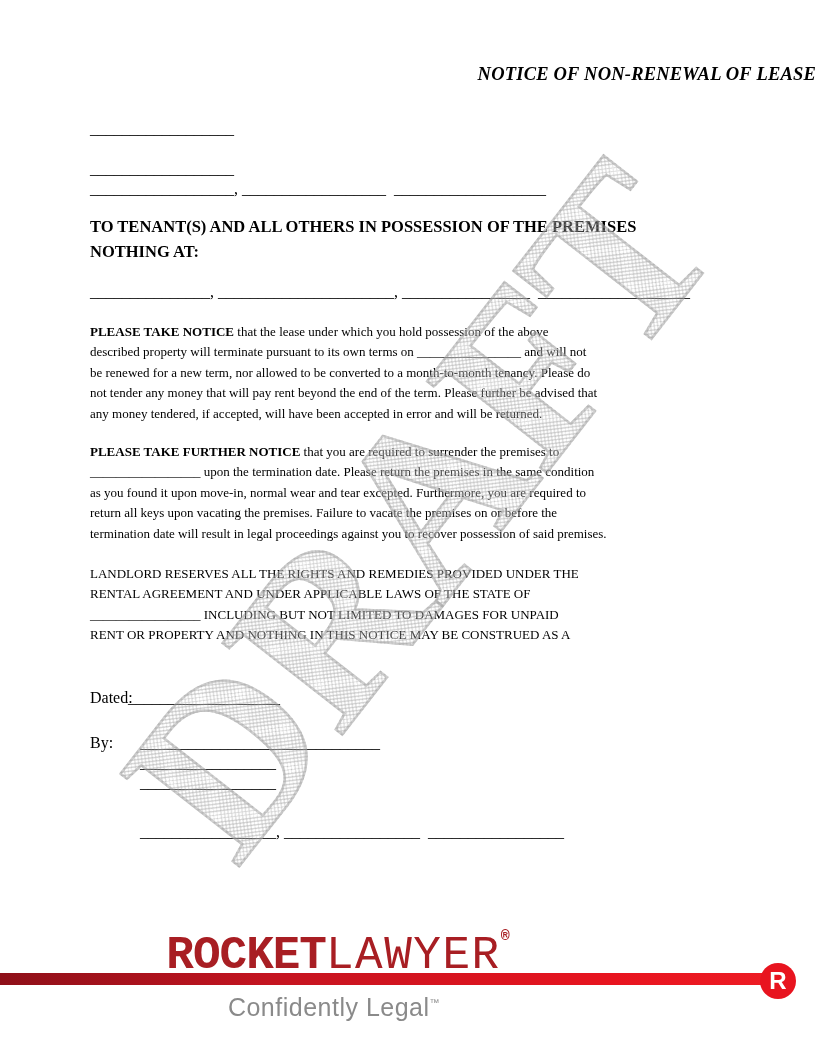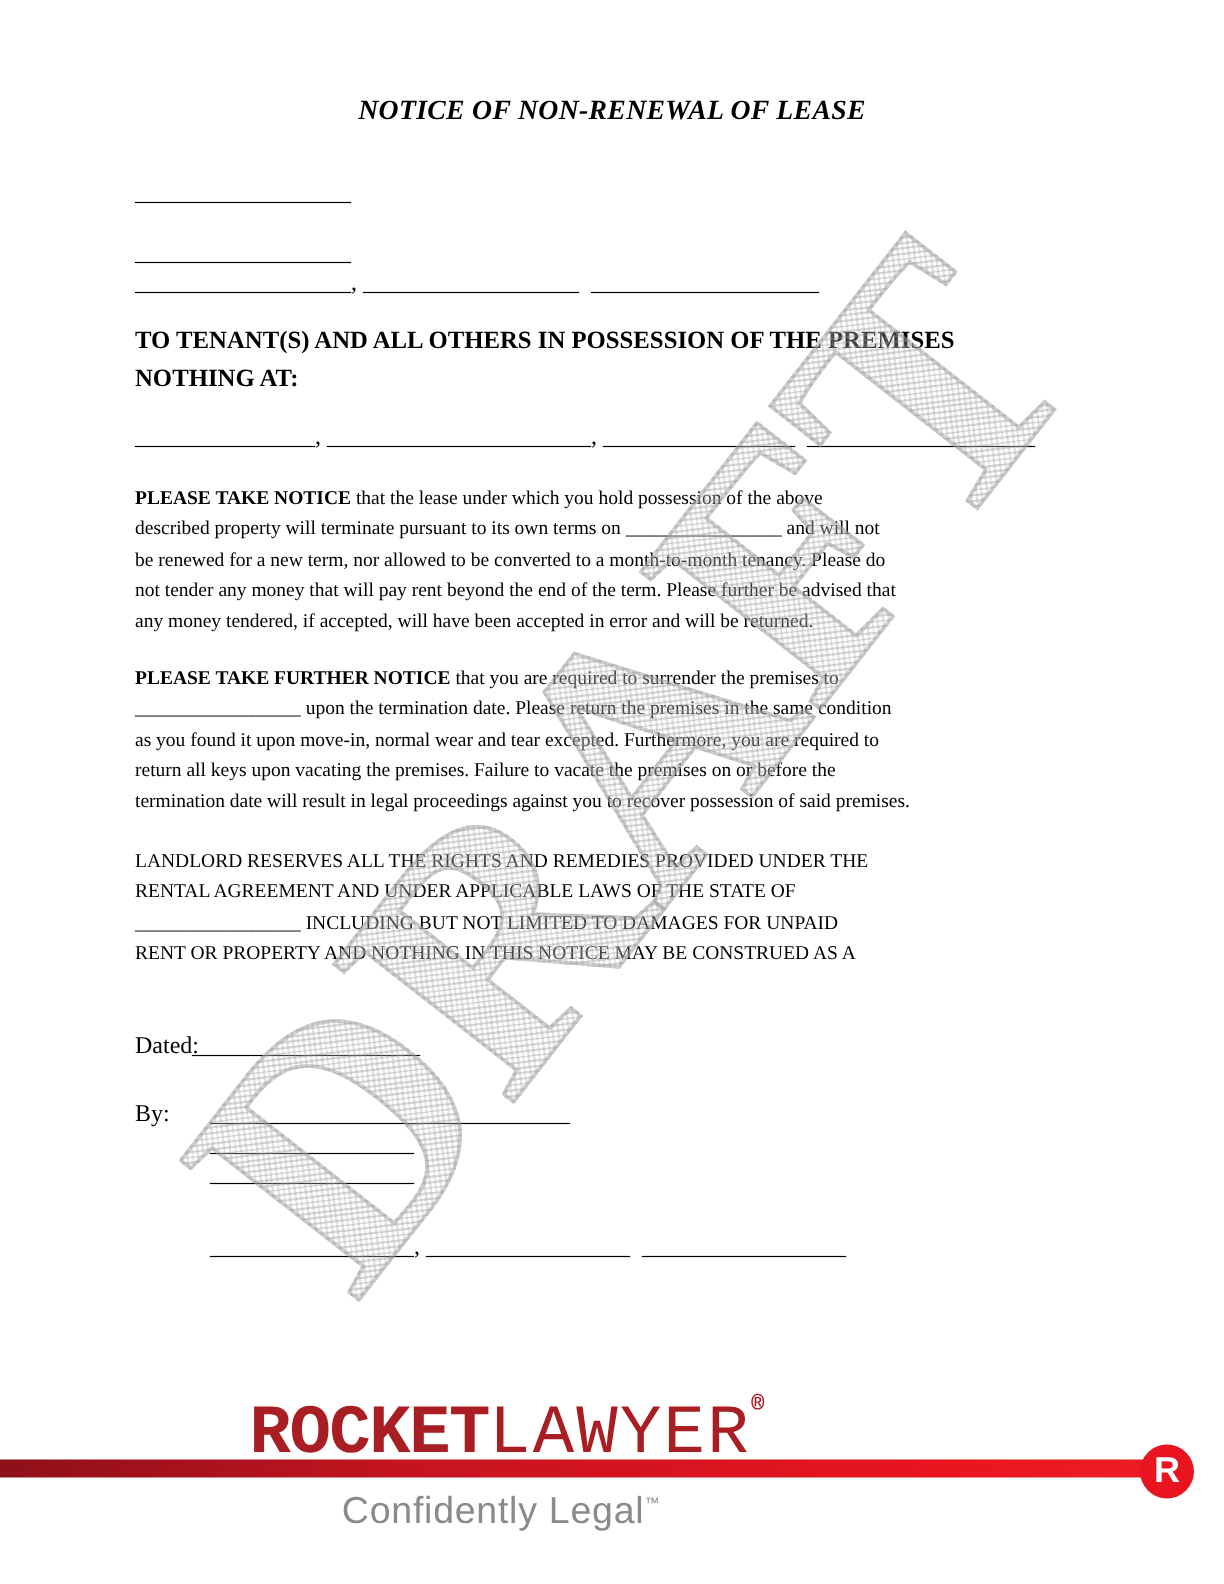--- a/index.html
+++ b/index.html
@@ -3,21 +3,21 @@
 <meta charset="utf-8">
 <style>
   html,body{margin:0;padding:0;background:#ffffff;}
   #page{
     position:relative;width:816px;height:1056px;background:#ffffff;
     font-family:"Liberation Serif", serif;color:#000;overflow:hidden;
   }
   .abs{position:absolute;}
   .line{white-space:pre;font-size:16px;line-height:20.4px;}
   .doc-title{
-    left:0;top:64px;width:816px;text-align:center;
+    left:0;top:64px;width:816px;text-align:right;
     font-weight:bold;font-style:italic;font-size:18.5px;letter-spacing:.2px;
   }
   .h-bold{font-weight:bold;font-size:16.5px;white-space:pre;}
   .para{left:90px;width:660px;}
   .pline{white-space:pre;font-size:13px;height:20.4px;line-height:20.4px;}
   .lead{font-weight:bold;}
   
   .watermark{
     left:420px;top:510px;
     transform:translate(-50%,-50%) rotate(-52deg);

